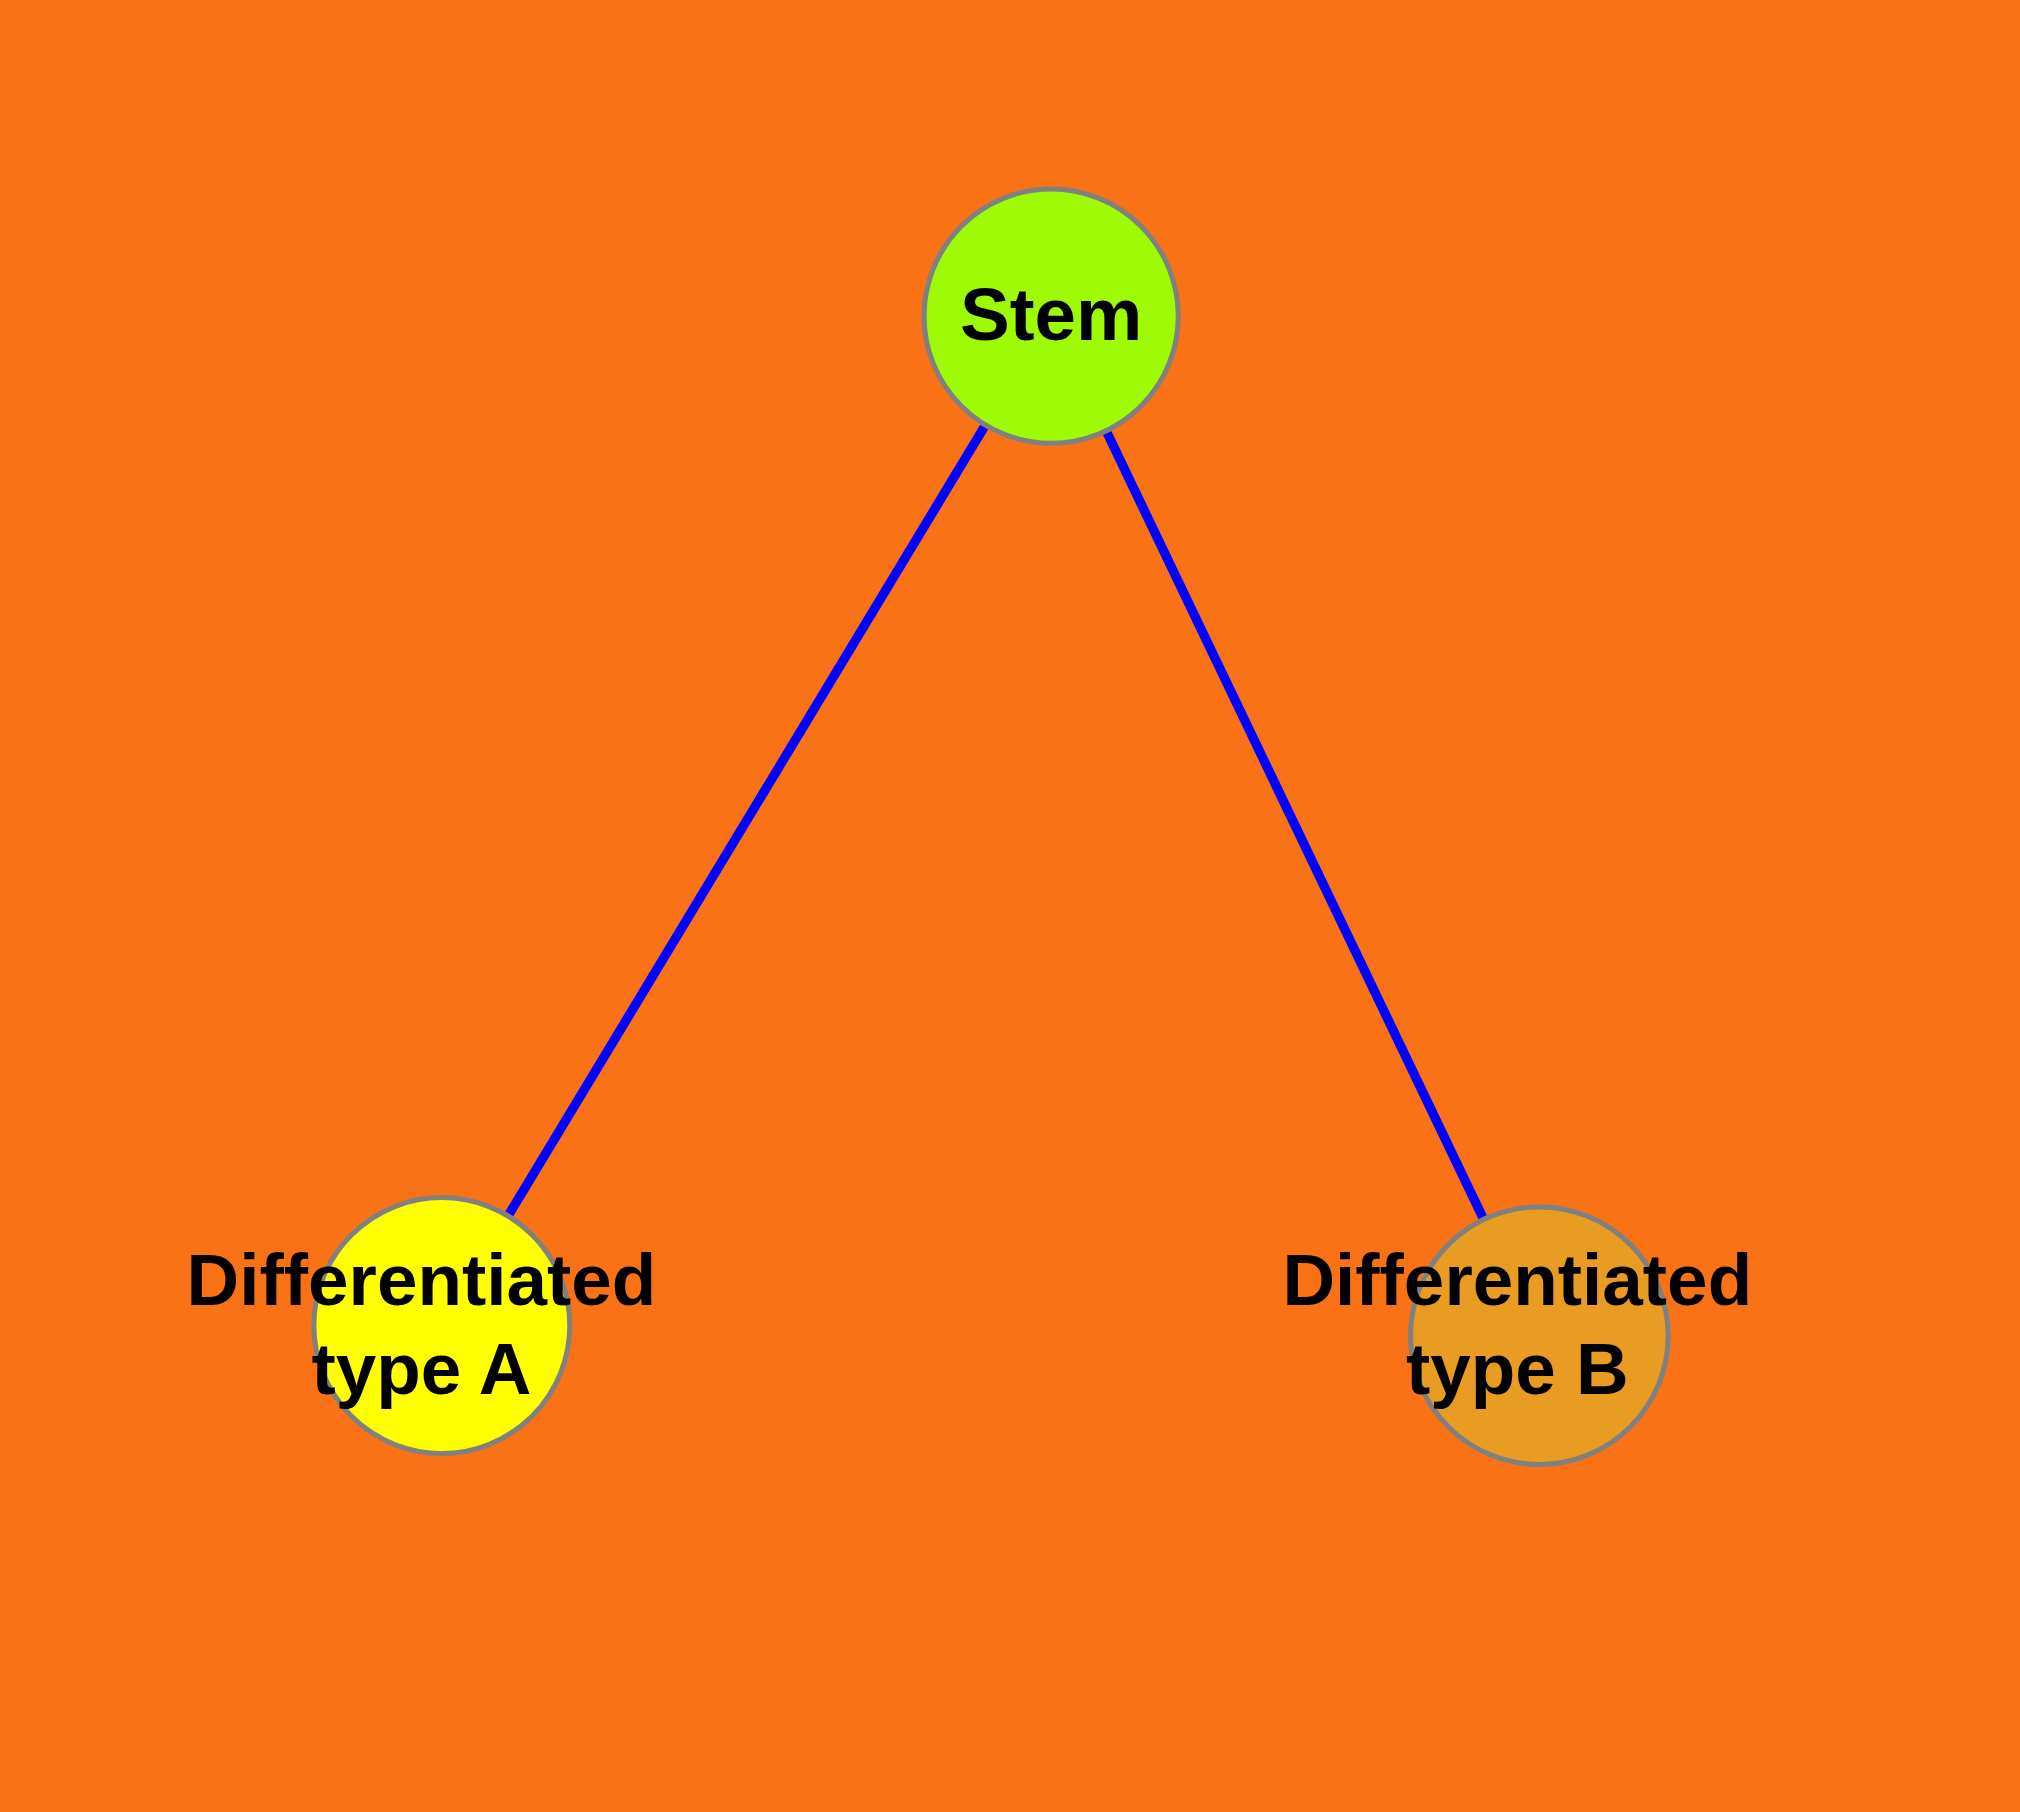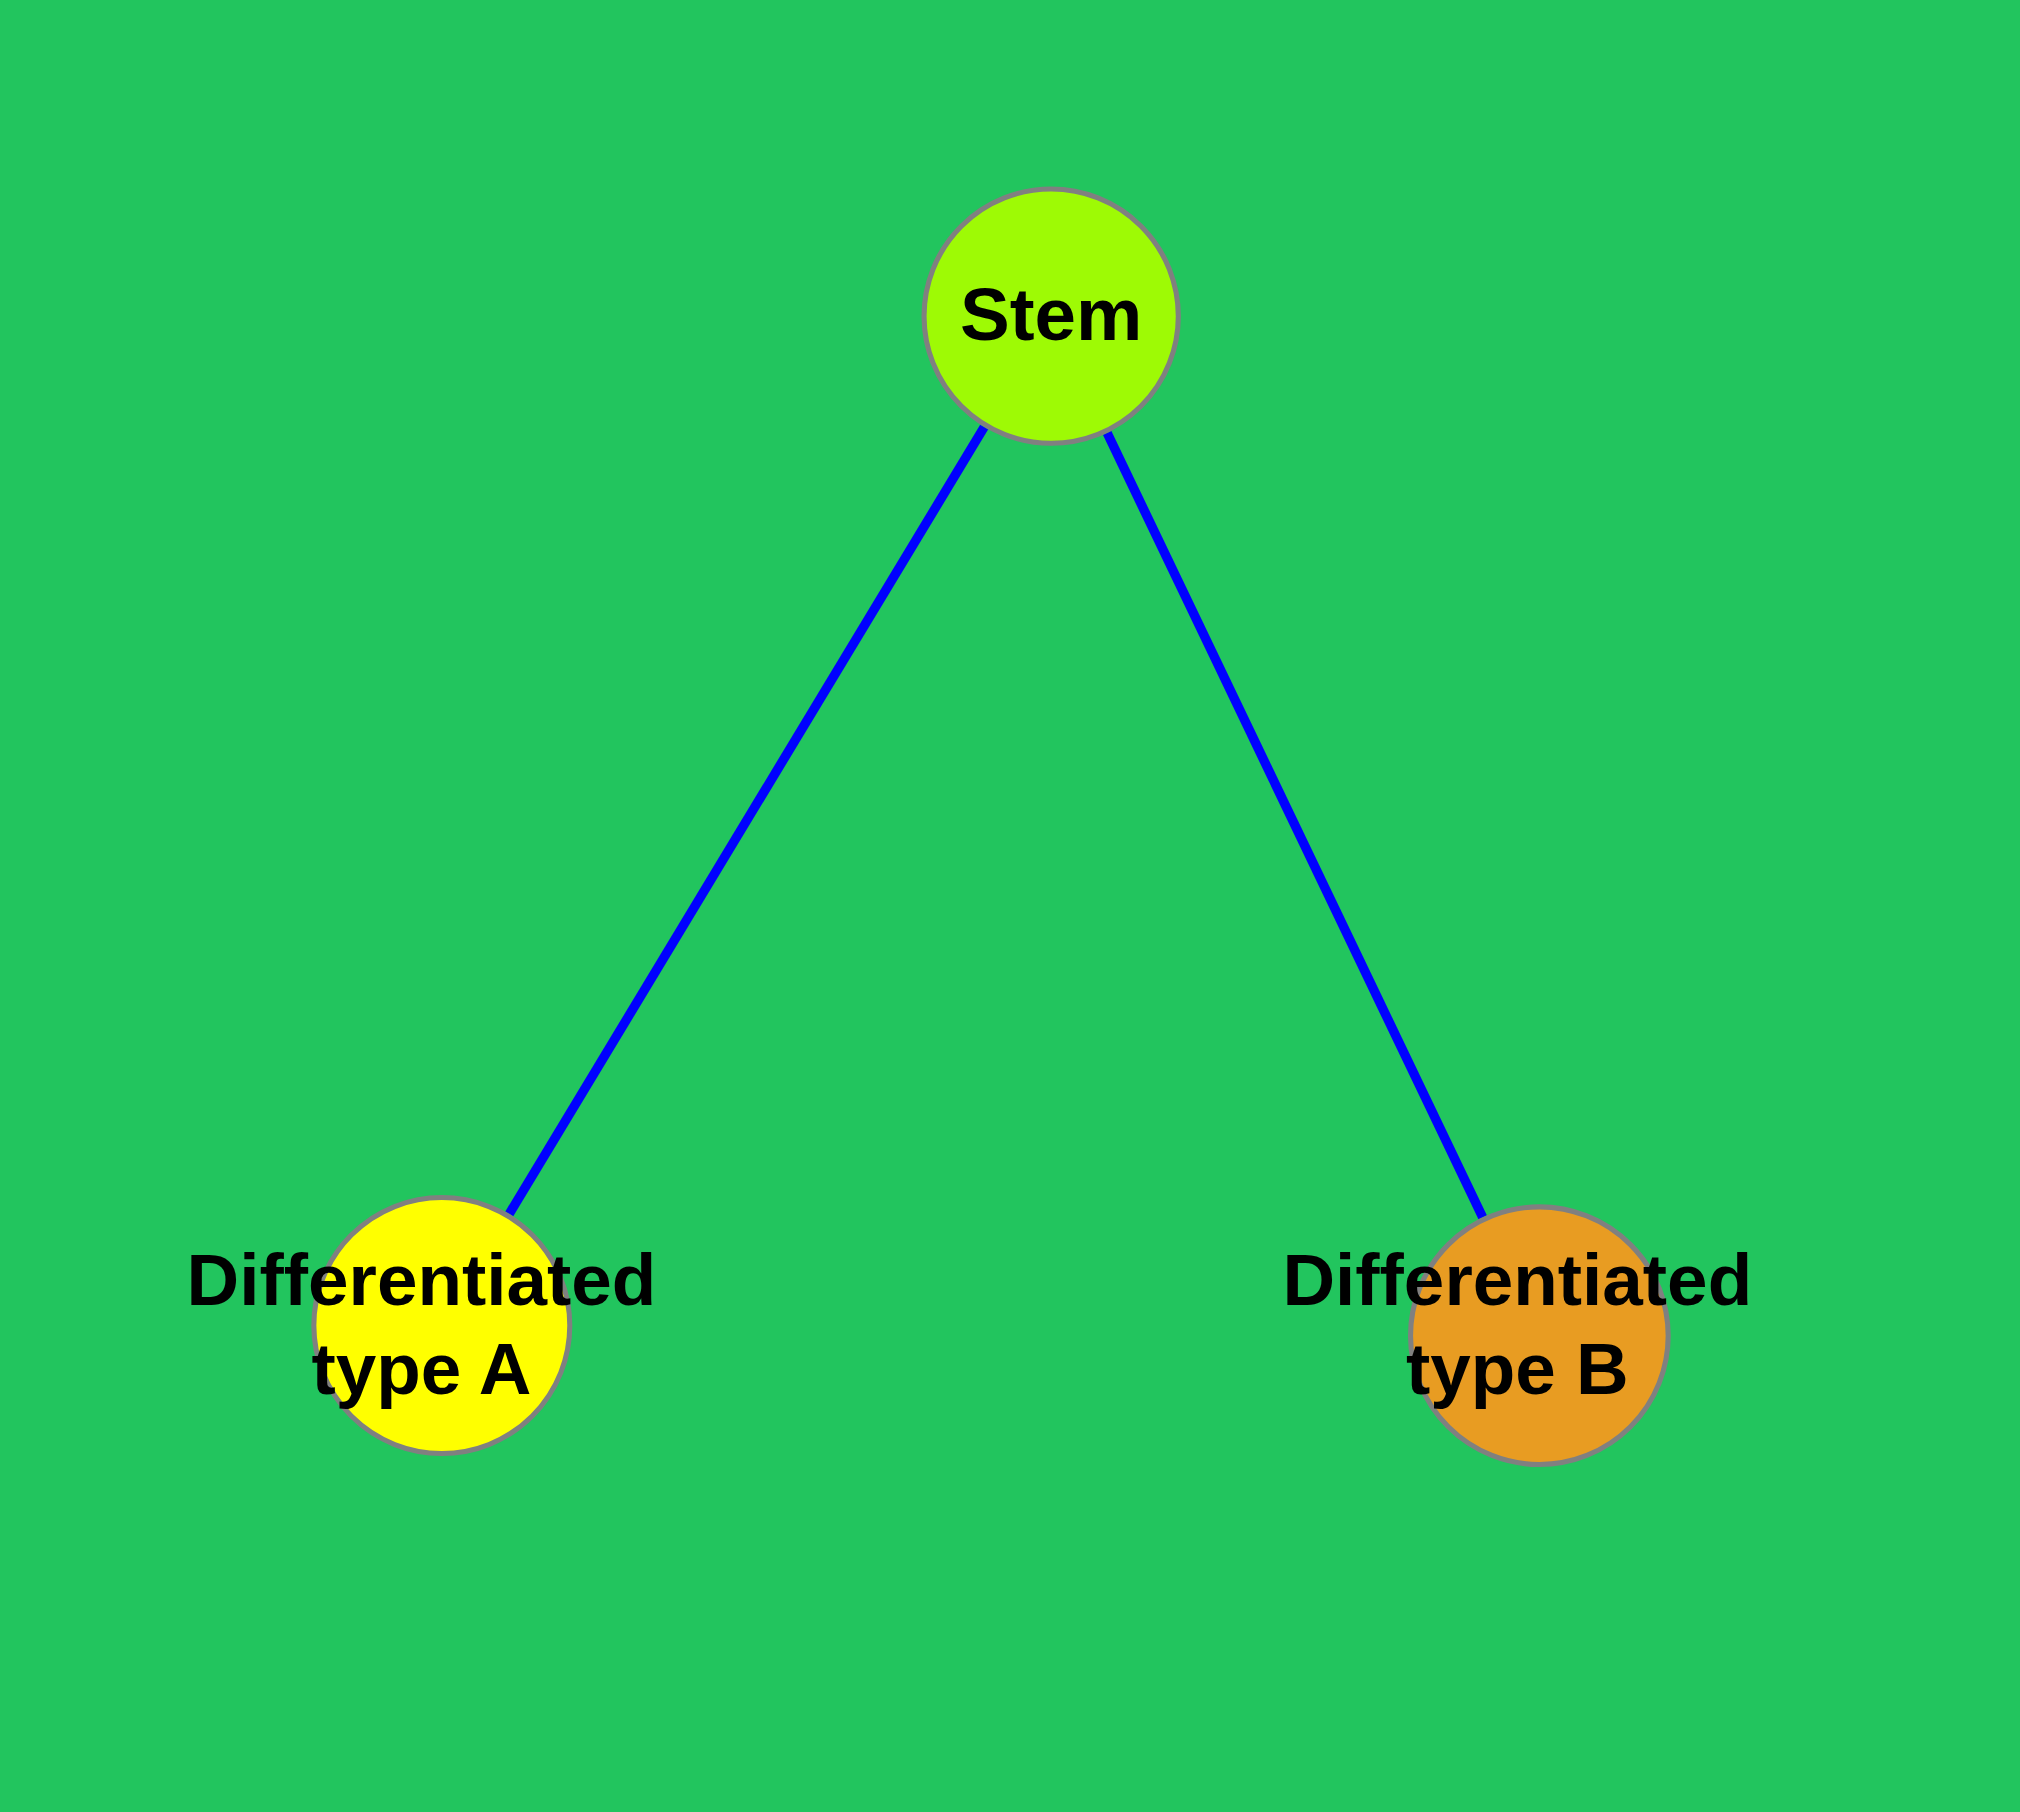--- a/index.html
+++ b/index.html
@@ -30,21 +30,21 @@
     font-family: "Liberation Sans", sans-serif;
     font-weight: bold;
     fill: #000000;
     text-anchor: middle;
     dominant-baseline: middle;
   }
 </style>
 </head>
 <body>
 
-<div id="diagram-root" style="background: #22c55e; width: 2021px; height: 1812px;">
+<div id="diagram-root" style="background: #f97316; width: 2021px; height: 1812px;">
 
   <svg id="graph-svg" viewBox="0 0 2384 2138">
 
     <g>
       <line x1="1160.9" y1="504.0" x2="600.6" y2="1432.2" stroke="#0000ff" stroke-width="11" stroke-linecap="butt"></line>
       <line x1="1306.1" y1="511.0" x2="1749.1" y2="1436.2" stroke="#0000ff" stroke-width="11" stroke-linecap="butt"></line>
     </g>
 
     <g>
 

